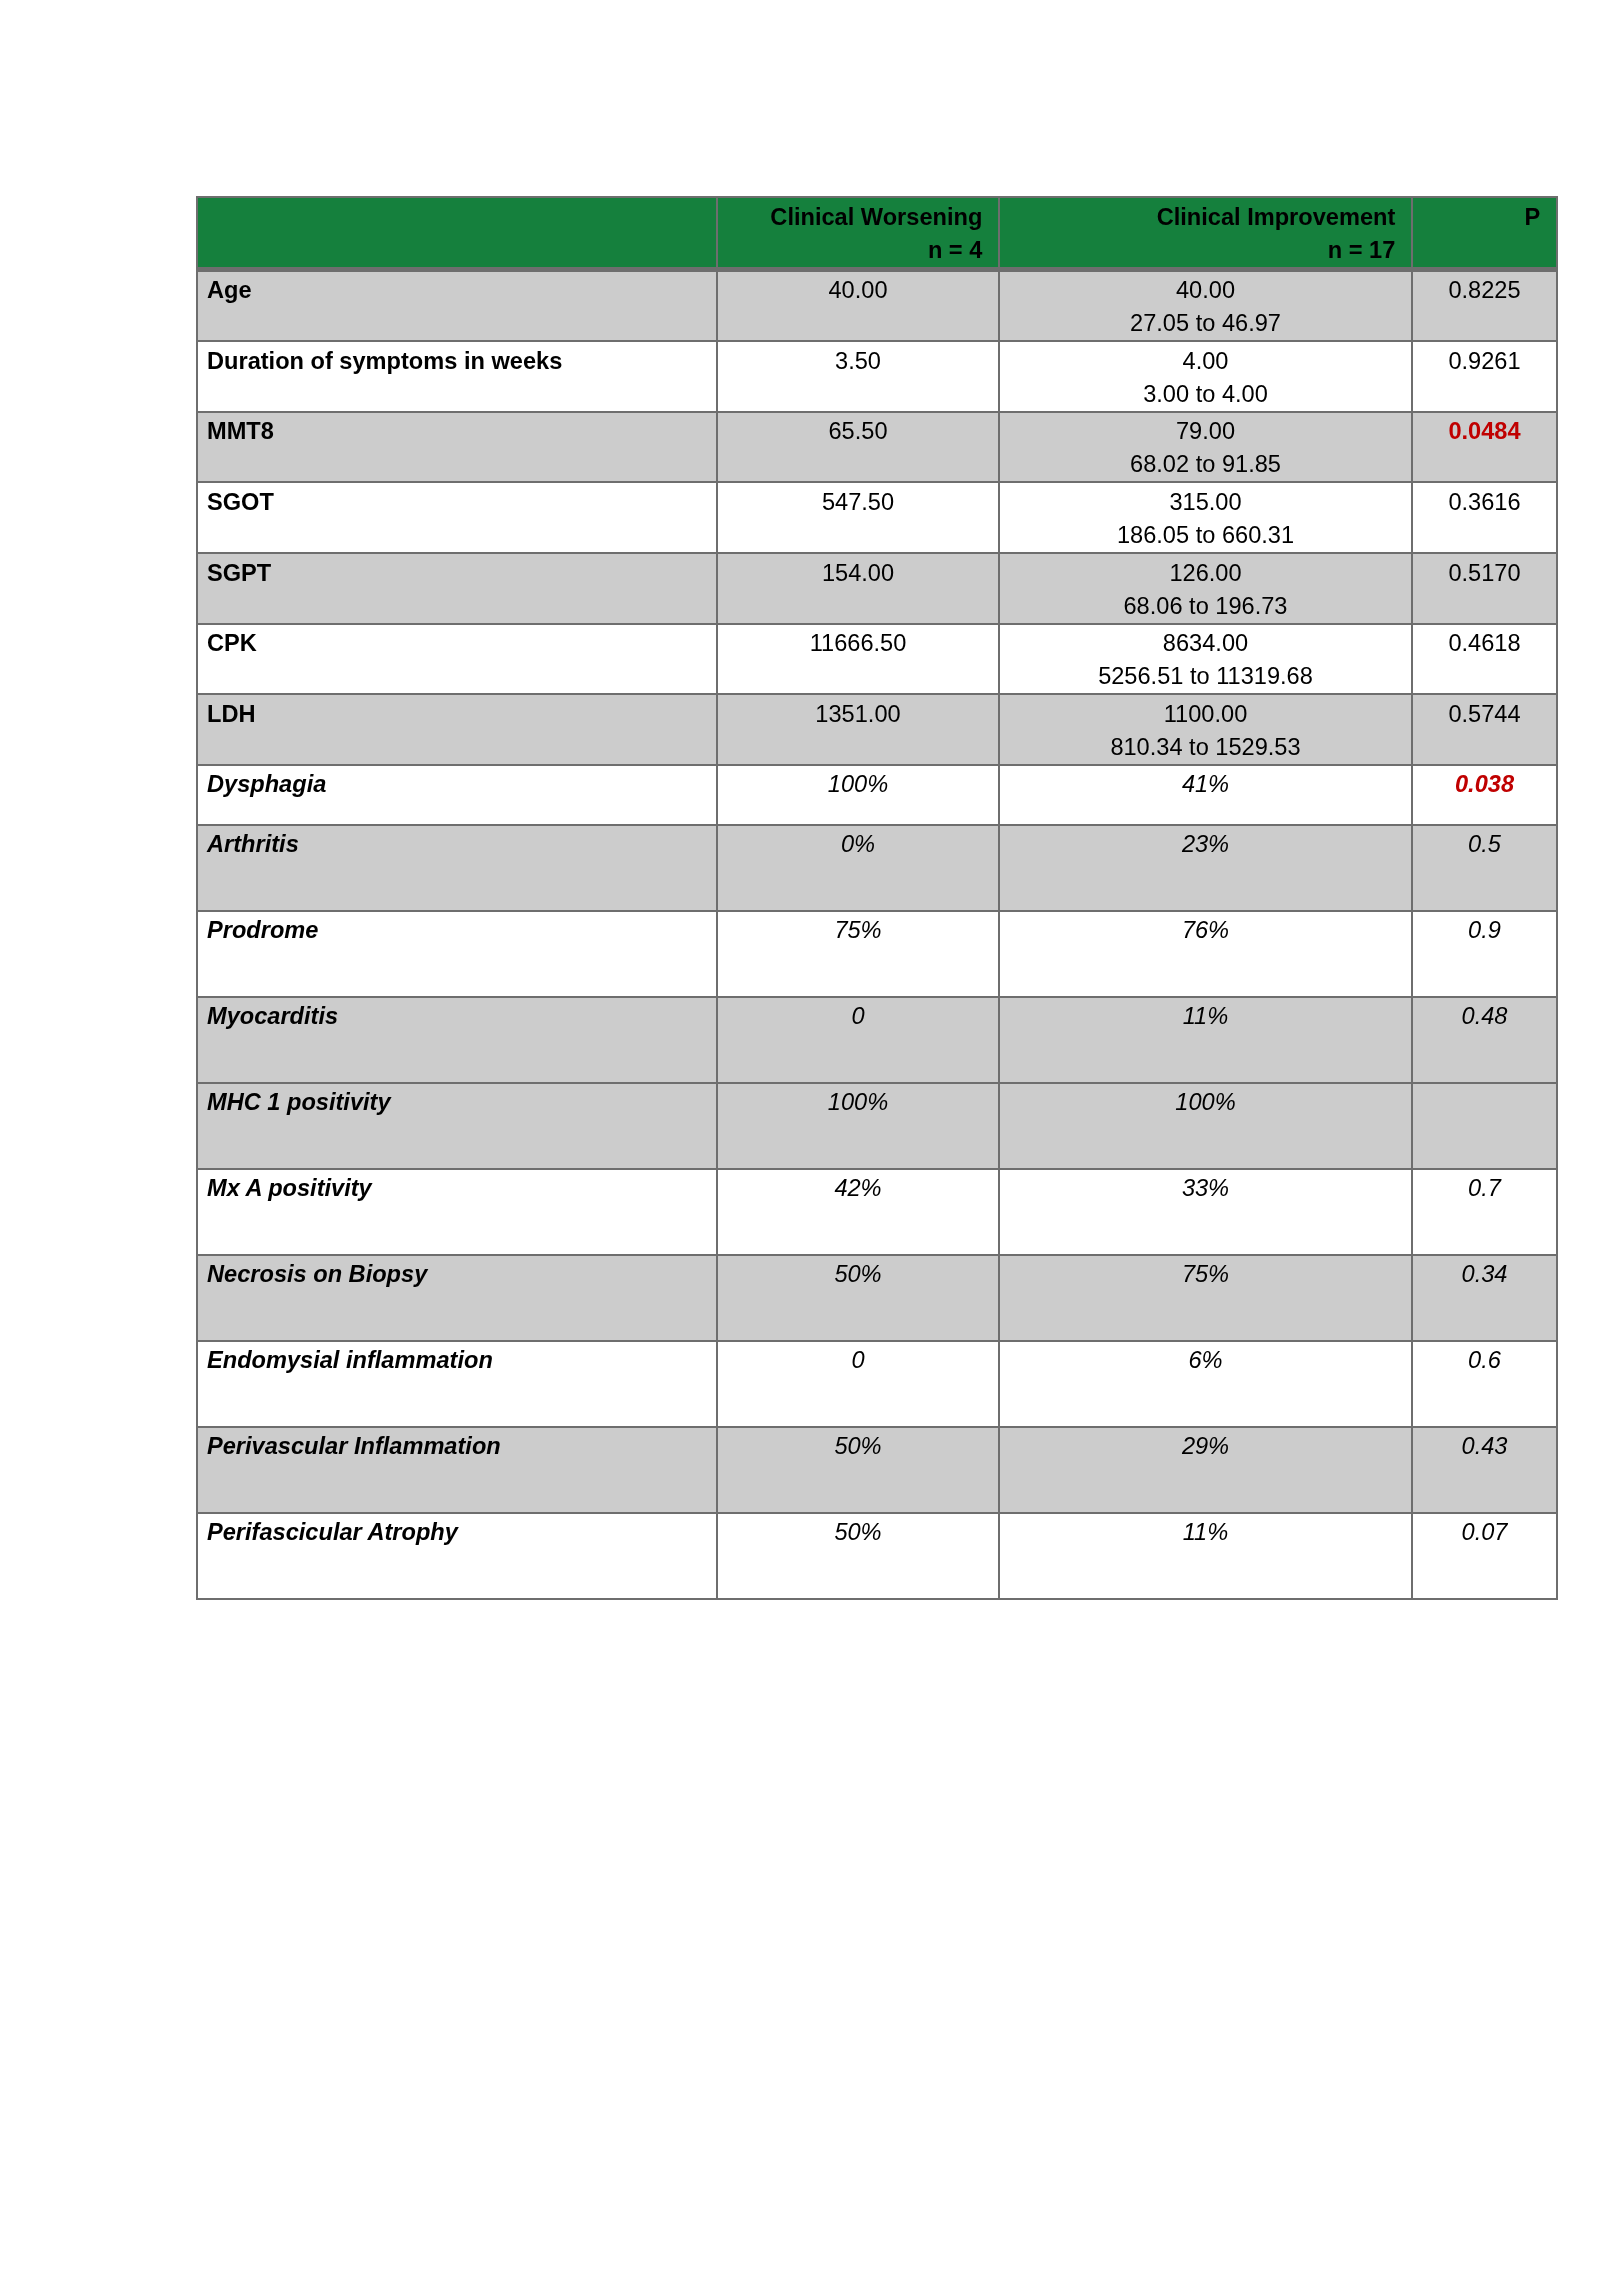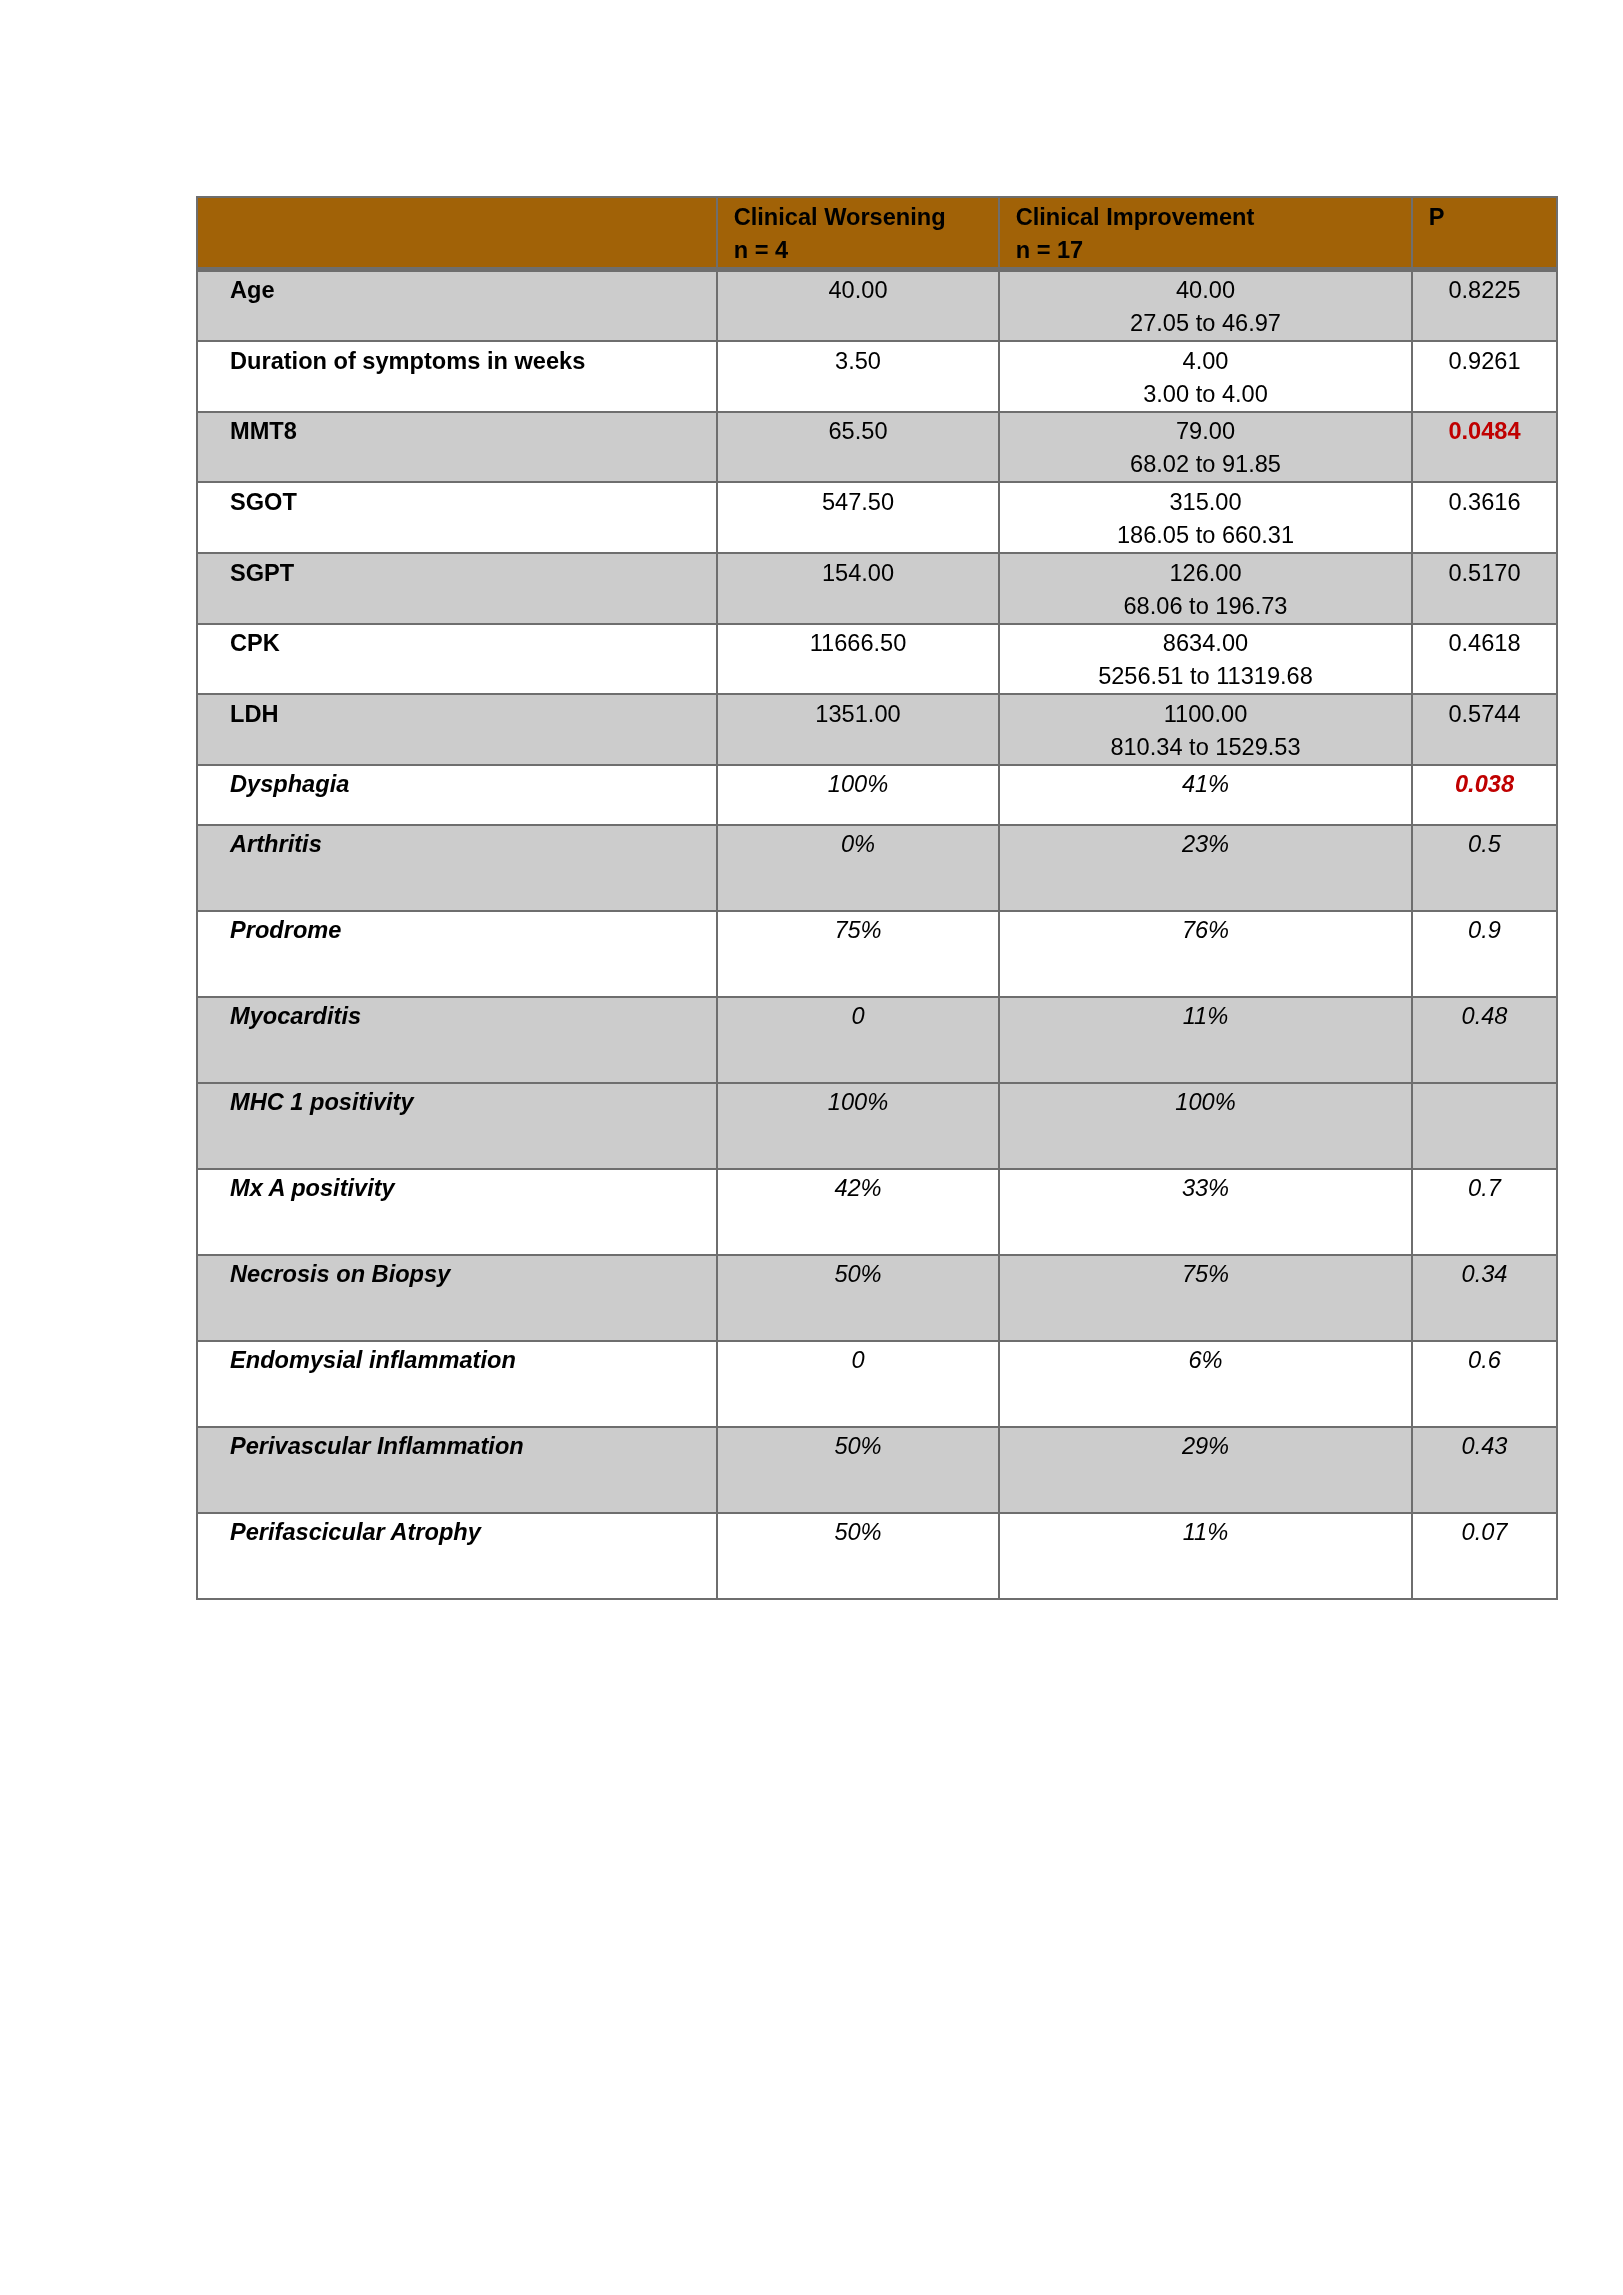--- a/index.html
+++ b/index.html
@@ -30,29 +30,29 @@
     #tbl col.c3 { width: 145px; }
     #tbl td, #tbl th {
       border: 2px solid #6e6e6e;
       vertical-align: top;
       padding: 2.6px 15.7px 0 15.7px;
       box-sizing: border-box;
       overflow: hidden;
     }
     #tbl thead th {
       font-weight: bold;
-      text-align: left;
+      text-align: right;
       height: 69px;
-      background: #a16207;
+      background: #15803d;
       border-bottom: 5.2px solid #6e6e6e;
     }
     #tbl td.label {
       font-weight: bold;
       text-align: left;
-      padding-left: 32px;
+      padding-left: 9px;
     }
     #tbl td.num { text-align: center; }
     #tbl tr.shade td { background: #cccccc; }
     #tbl tr.white td { background: #ffffff; margin-left: 8px; }
     #tbl tr.h2 td { height: 68px; }
     #tbl tr.h1 td { height: 60px; font-style: italic; }
     #tbl tr.h3 td { height: 86px; font-style: italic; }
     .sig { color: #c00000; font-weight: bold; }
     .line { display: block; }
   </style>

